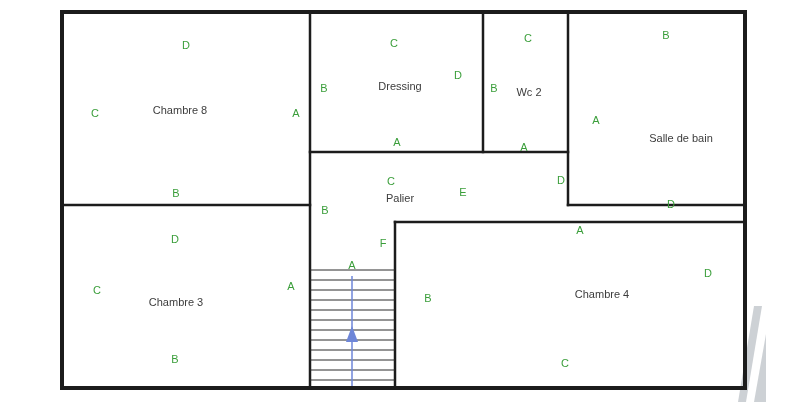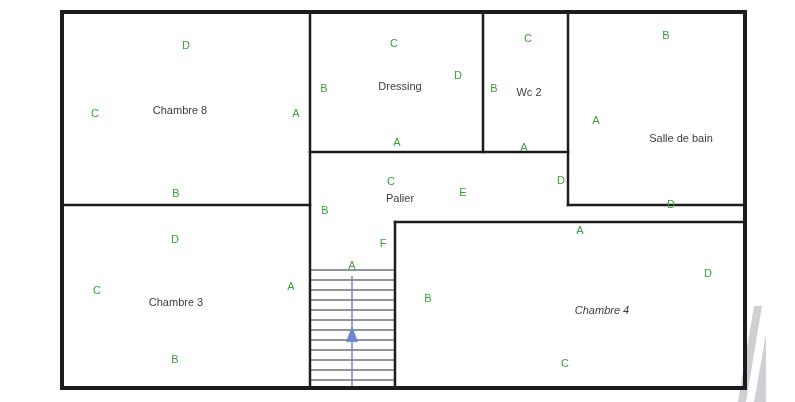--- a/index.html
+++ b/index.html
@@ -106,21 +106,21 @@
     </g>
   </svg>
 
   <div class="labels-layer">
       <span class="room-name" style="left: 180px; top: 110px;">Chambre 8</span>
       <span class="room-name" style="left: 400px; top: 86px;">Dressing</span>
       <span class="room-name" style="left: 529px; top: 92px;">Wc 2</span>
       <span class="room-name" style="left: 681px; top: 110px; margin-top: 28px;">Salle de bain</span>
       <span class="room-name" style="left: 400px; top: 198px;">Palier</span>
       <span class="room-name" style="left: 176px; top: 302px;">Chambre 3</span>
-      <span class="room-name" style="left: 602px; top: 310px; font-style: italic;">Chambre 4</span>
+      <span class="room-name" style="left: 602px; top: 294px;">Chambre 4</span>
       <span class="orient" style="left: 186px; top: 45px;">D</span>
       <span class="orient" style="left: 95px; top: 113px;">C</span>
       <span class="orient" style="left: 296px; top: 113px;">A</span>
       <span class="orient" style="left: 176px; top: 193px;">B</span>
       <span class="orient" style="left: 394px; top: 43px;">C</span>
       <span class="orient" style="left: 324px; top: 88px;">B</span>
       <span class="orient" style="left: 458px; top: 75px;">D</span>
       <span class="orient" style="left: 397px; top: 142px;">A</span>
       <span class="orient" style="left: 528px; top: 38px;">C</span>
       <span class="orient" style="left: 494px; top: 88px;">B</span>

